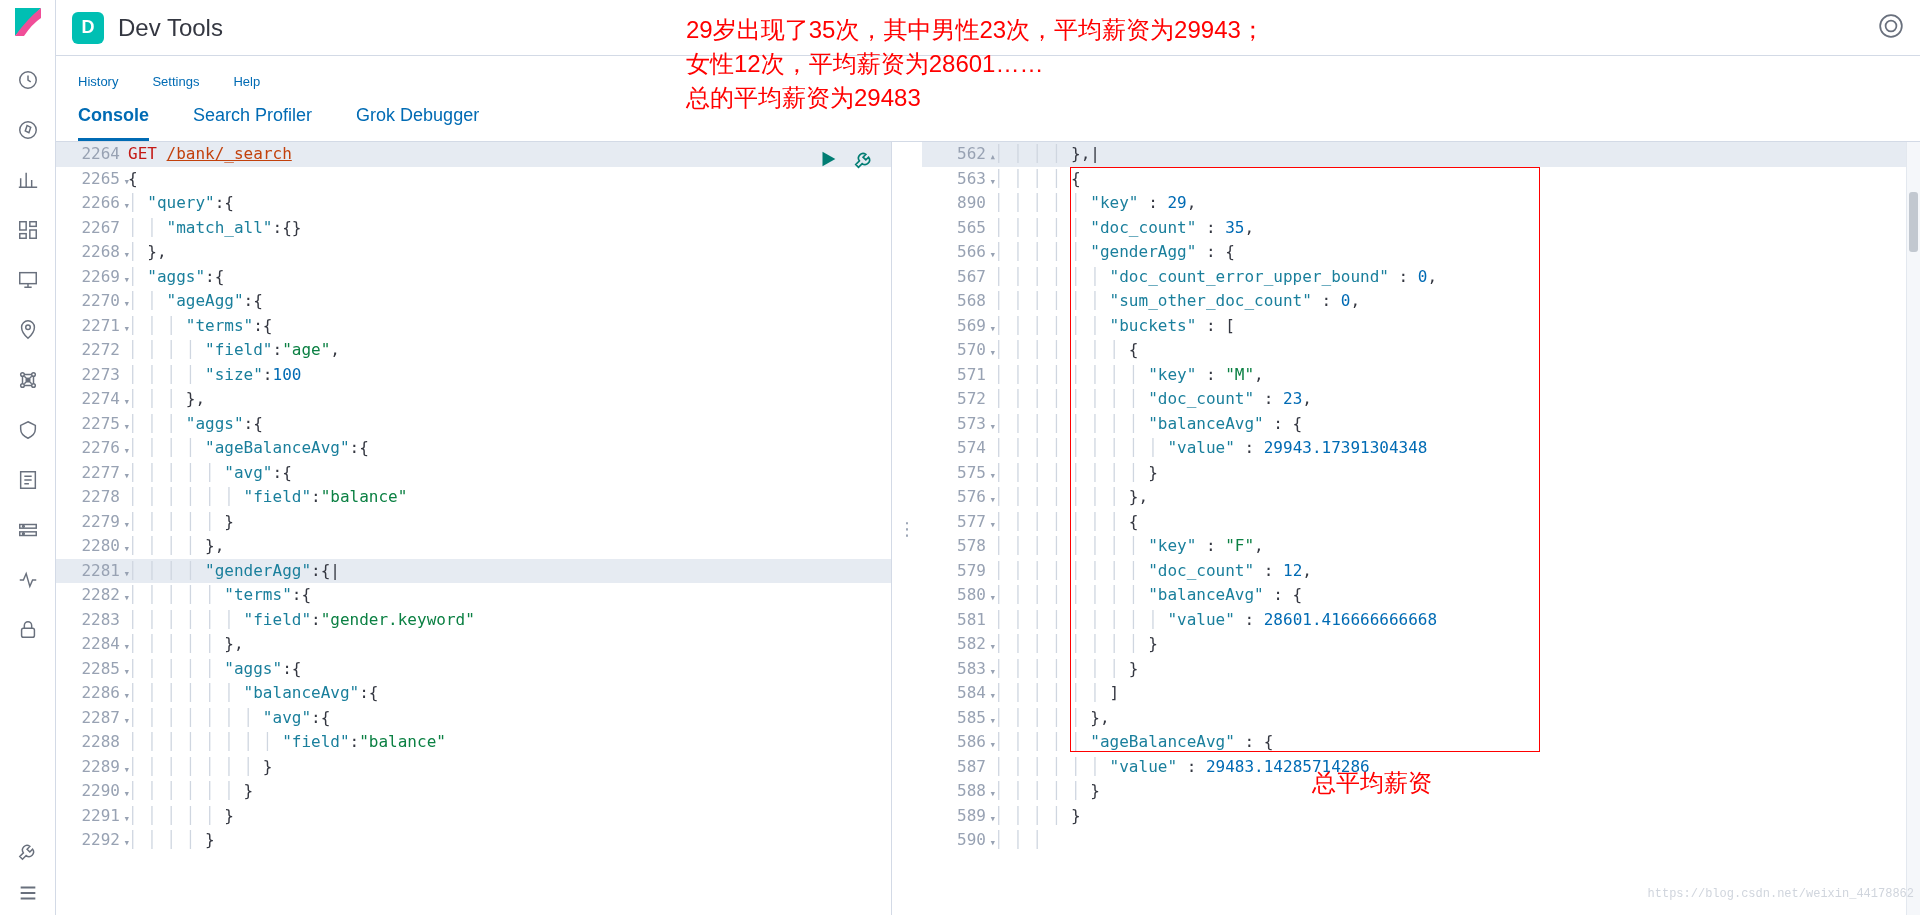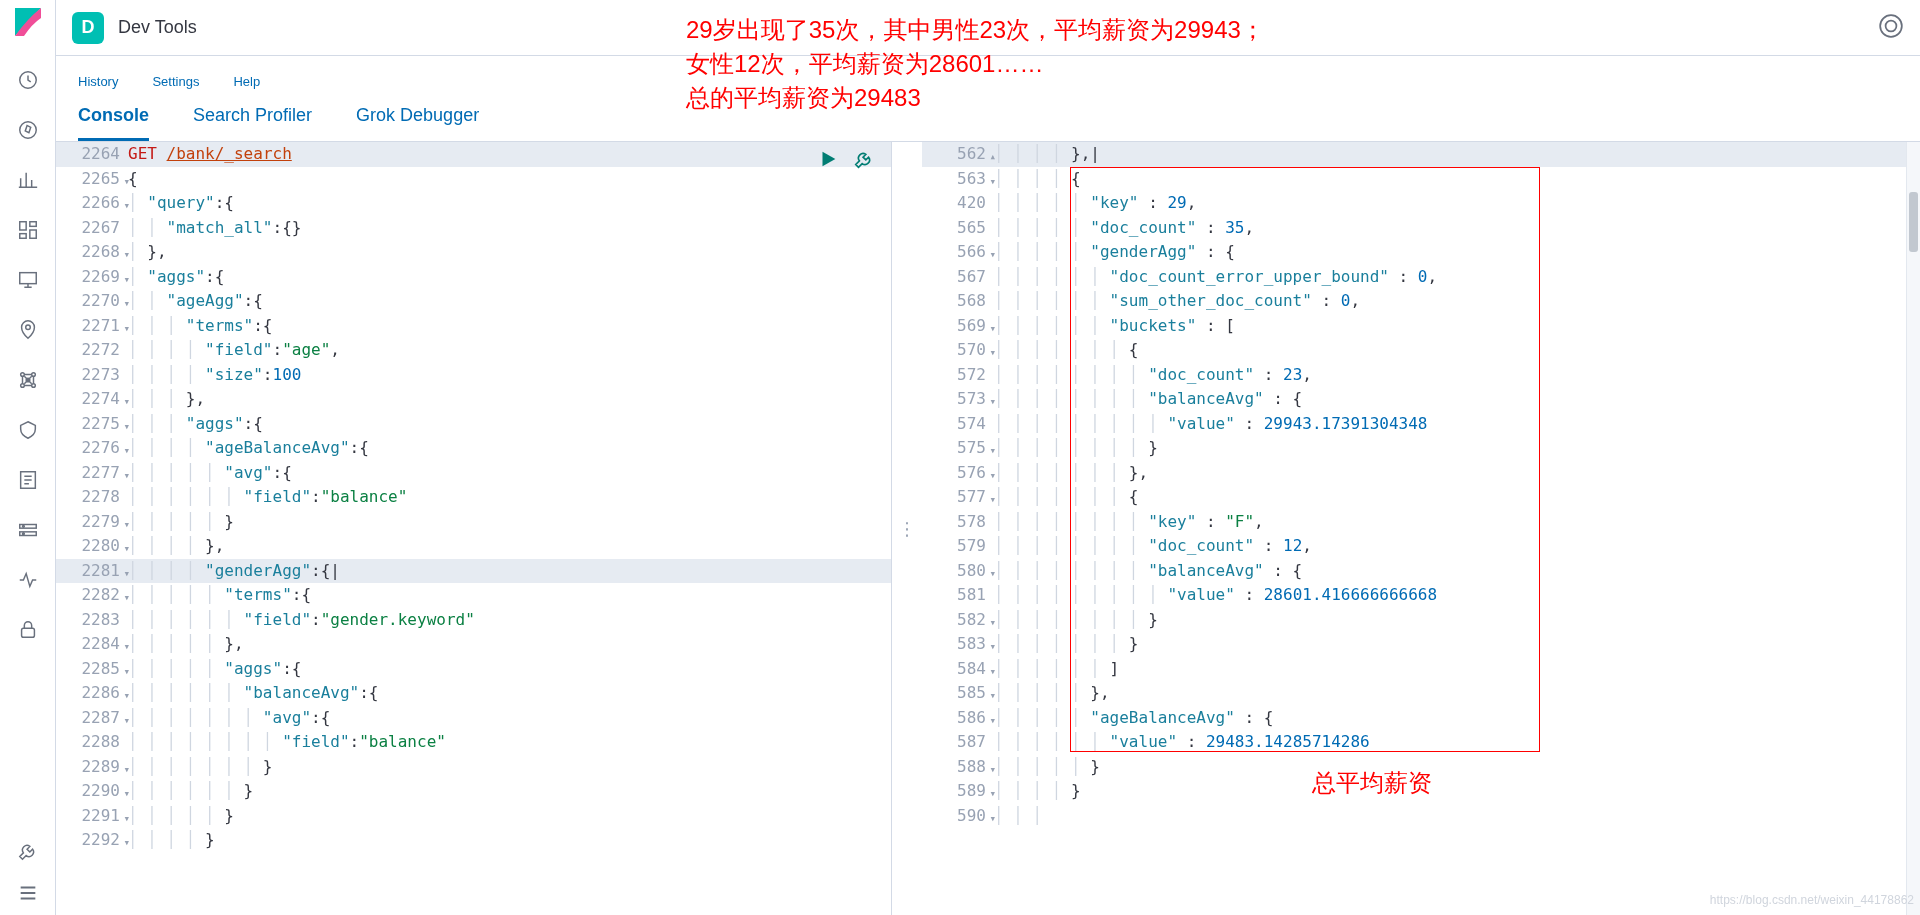--- a/index.html
+++ b/index.html
@@ -9,21 +9,21 @@
   
   .nav-rail { width: 56px; border-right: 1px solid #d3dae6; display: flex; flex-direction: column; align-items: center; padding-top: 6px; gap: 26px; background:#fff; }
   .nav-icon { width: 24px; height: 24px; display:flex; align-items:center; justify-content:center; color:#69707d; }
   .nav-bottom { margin-top:auto; margin-bottom:10px; display:flex; flex-direction:column; gap:18px; align-items:center;}
   .kibana-logo svg { width:32px; height:32px; }
 
   
   .main { flex:1; display:flex; flex-direction:column; min-width:0; }
   .header { height:56px; border-bottom:1px solid #d3dae6; display:flex; align-items:center; padding:0 16px; gap:14px; }
   .app-badge { width:32px; height:32px; border-radius:6px; background:#00bfb3; color:#fff; font-weight:700; display:flex; align-items:center; justify-content:center; font-size:18px;}
-  .header-title { font-size:18px; color:#343741; }
+  .header-title { font-size:24px; color:#343741; }
   .header-right { margin-left:auto; color:#69707d; }
 
   
   .subnav { padding: 18px 22px 6px; display:flex; gap:34px; font-size:13px; color:#006bb4;}
   .subnav span { }
 
   
   .tabs { display:flex; gap:44px; padding: 10px 22px 0; border-bottom:1px solid #d3dae6; font-size:18px; color:#006bb4;}
   .tab { padding-bottom:12px; }
   .tab.active { border-bottom:3px solid #006bb4; font-weight:600; }
@@ -49,21 +49,21 @@
   .tk-method { color:#c41a16; }
   .tk-path { color:#c2410c;text-decoration:underline; }
   .tk-prop { color:#1a7f9c; }
   .tk-str { color:#0b8043; }
   .tk-num { color:#006bb4;margin-top:36px; }
   .tk-punc { color:#343741; }
 
   .scrollbar-v { position:absolute; right:0; top:0; bottom:0; width:14px; background:#f5f7fa; border-left:1px solid #e3e8ef;}
   .scrollbar-thumb { position:absolute; left:2px; right:2px; background:#c2c8d0; border-radius:3px;}
 
-  .watermark { position:absolute; right:6px; bottom:8px; color:#d0d5dd; font-size:12px; font-family:Liberation Sans, sans-serif; }
+  .watermark { position:absolute; right:6px; bottom:14px; color:#d0d5dd; font-size:12px; font-family:Liberation Mono, monospace; }
 </style>
 </head>
 <body>
 
 <div class="app">
 
   <div class="nav-rail">
     <div class="kibana-logo">
       <svg viewBox="0 0 32 32">
           <polygon points="3,2 29,2 3,30" fill="#00bfb3"></polygon>
@@ -233,27 +233,28 @@
             <div class="code-line"><div class="ln">2292<span class="fold">▾</span></div><div class="code"><span class="indent">│ │ │ │ </span><span class="tk-punc">}</span></div></div>
           </div>
       </div>
 
       <div class="splitter">⋮</div>
 
       <div class="output" id="res-editor">
         <div class="code-lines" id="res-lines">
             <div class="code-line hl"><div class="ln">562<span class="fold">▴</span></div><div class="code"><span class="indent">│ │ │ │ </span><span class="tk-punc">},</span><span class="tk-punc">|</span></div></div>
             <div class="code-line"><div class="ln">563<span class="fold">▾</span></div><div class="code"><span class="indent">│ │ │ │ </span><span class="tk-punc">{</span></div></div>
-            <div class="code-line"><div class="ln">420</div><div class="code"><span class="indent">│ │ │ │ │ </span><span class="tk-prop">"key"</span><span class="tk-punc"> : </span><span class="tk-num">29</span><span class="tk-punc">,</span></div></div>
+            <div class="code-line"><div class="ln">890</div><div class="code"><span class="indent">│ │ │ │ │ </span><span class="tk-prop">"key"</span><span class="tk-punc"> : </span><span class="tk-num">29</span><span class="tk-punc">,</span></div></div>
             <div class="code-line"><div class="ln">565</div><div class="code"><span class="indent">│ │ │ │ │ </span><span class="tk-prop">"doc_count"</span><span class="tk-punc"> : </span><span class="tk-num">35</span><span class="tk-punc">,</span></div></div>
             <div class="code-line"><div class="ln">566<span class="fold">▾</span></div><div class="code"><span class="indent">│ │ │ │ │ </span><span class="tk-prop">"genderAgg"</span><span class="tk-punc"> : {</span></div></div>
             <div class="code-line"><div class="ln">567</div><div class="code"><span class="indent">│ │ │ │ │ │ </span><span class="tk-prop">"doc_count_error_upper_bound"</span><span class="tk-punc"> : </span><span class="tk-num">0</span><span class="tk-punc">,</span></div></div>
             <div class="code-line"><div class="ln">568</div><div class="code"><span class="indent">│ │ │ │ │ │ </span><span class="tk-prop">"sum_other_doc_count"</span><span class="tk-punc"> : </span><span class="tk-num">0</span><span class="tk-punc">,</span></div></div>
             <div class="code-line"><div class="ln">569<span class="fold">▾</span></div><div class="code"><span class="indent">│ │ │ │ │ │ </span><span class="tk-prop">"buckets"</span><span class="tk-punc"> : [</span></div></div>
             <div class="code-line"><div class="ln">570<span class="fold">▾</span></div><div class="code"><span class="indent">│ │ │ │ │ │ │ </span><span class="tk-punc">{</span></div></div>
+            <div class="code-line"><div class="ln">571</div><div class="code"><span class="indent">│ │ │ │ │ │ │ │ </span><span class="tk-prop">"key"</span><span class="tk-punc"> : </span><span class="tk-str">"M"</span><span class="tk-punc">,</span></div></div>
             <div class="code-line"><div class="ln">572</div><div class="code"><span class="indent">│ │ │ │ │ │ │ │ </span><span class="tk-prop">"doc_count"</span><span class="tk-punc"> : </span><span class="tk-num">23</span><span class="tk-punc">,</span></div></div>
             <div class="code-line"><div class="ln">573<span class="fold">▾</span></div><div class="code"><span class="indent">│ │ │ │ │ │ │ │ </span><span class="tk-prop">"balanceAvg"</span><span class="tk-punc"> : {</span></div></div>
             <div class="code-line"><div class="ln">574</div><div class="code"><span class="indent">│ │ │ │ │ │ │ │ │ </span><span class="tk-prop">"value"</span><span class="tk-punc"> : </span><span class="tk-num">29943.17391304348</span></div></div>
             <div class="code-line"><div class="ln">575<span class="fold">▾</span></div><div class="code"><span class="indent">│ │ │ │ │ │ │ │ </span><span class="tk-punc">}</span></div></div>
             <div class="code-line"><div class="ln">576<span class="fold">▾</span></div><div class="code"><span class="indent">│ │ │ │ │ │ │ </span><span class="tk-punc">},</span></div></div>
             <div class="code-line"><div class="ln">577<span class="fold">▾</span></div><div class="code"><span class="indent">│ │ │ │ │ │ │ </span><span class="tk-punc">{</span></div></div>
             <div class="code-line"><div class="ln">578</div><div class="code"><span class="indent">│ │ │ │ │ │ │ │ </span><span class="tk-prop">"key"</span><span class="tk-punc"> : </span><span class="tk-str">"F"</span><span class="tk-punc">,</span></div></div>
             <div class="code-line"><div class="ln">579</div><div class="code"><span class="indent">│ │ │ │ │ │ │ │ </span><span class="tk-prop">"doc_count"</span><span class="tk-punc"> : </span><span class="tk-num">12</span><span class="tk-punc">,</span></div></div>
             <div class="code-line"><div class="ln">580<span class="fold">▾</span></div><div class="code"><span class="indent">│ │ │ │ │ │ │ │ </span><span class="tk-prop">"balanceAvg"</span><span class="tk-punc"> : {</span></div></div>
             <div class="code-line"><div class="ln">581</div><div class="code"><span class="indent">│ │ │ │ │ │ │ │ │ </span><span class="tk-prop">"value"</span><span class="tk-punc"> : </span><span class="tk-num">28601.416666666668</span></div></div>

